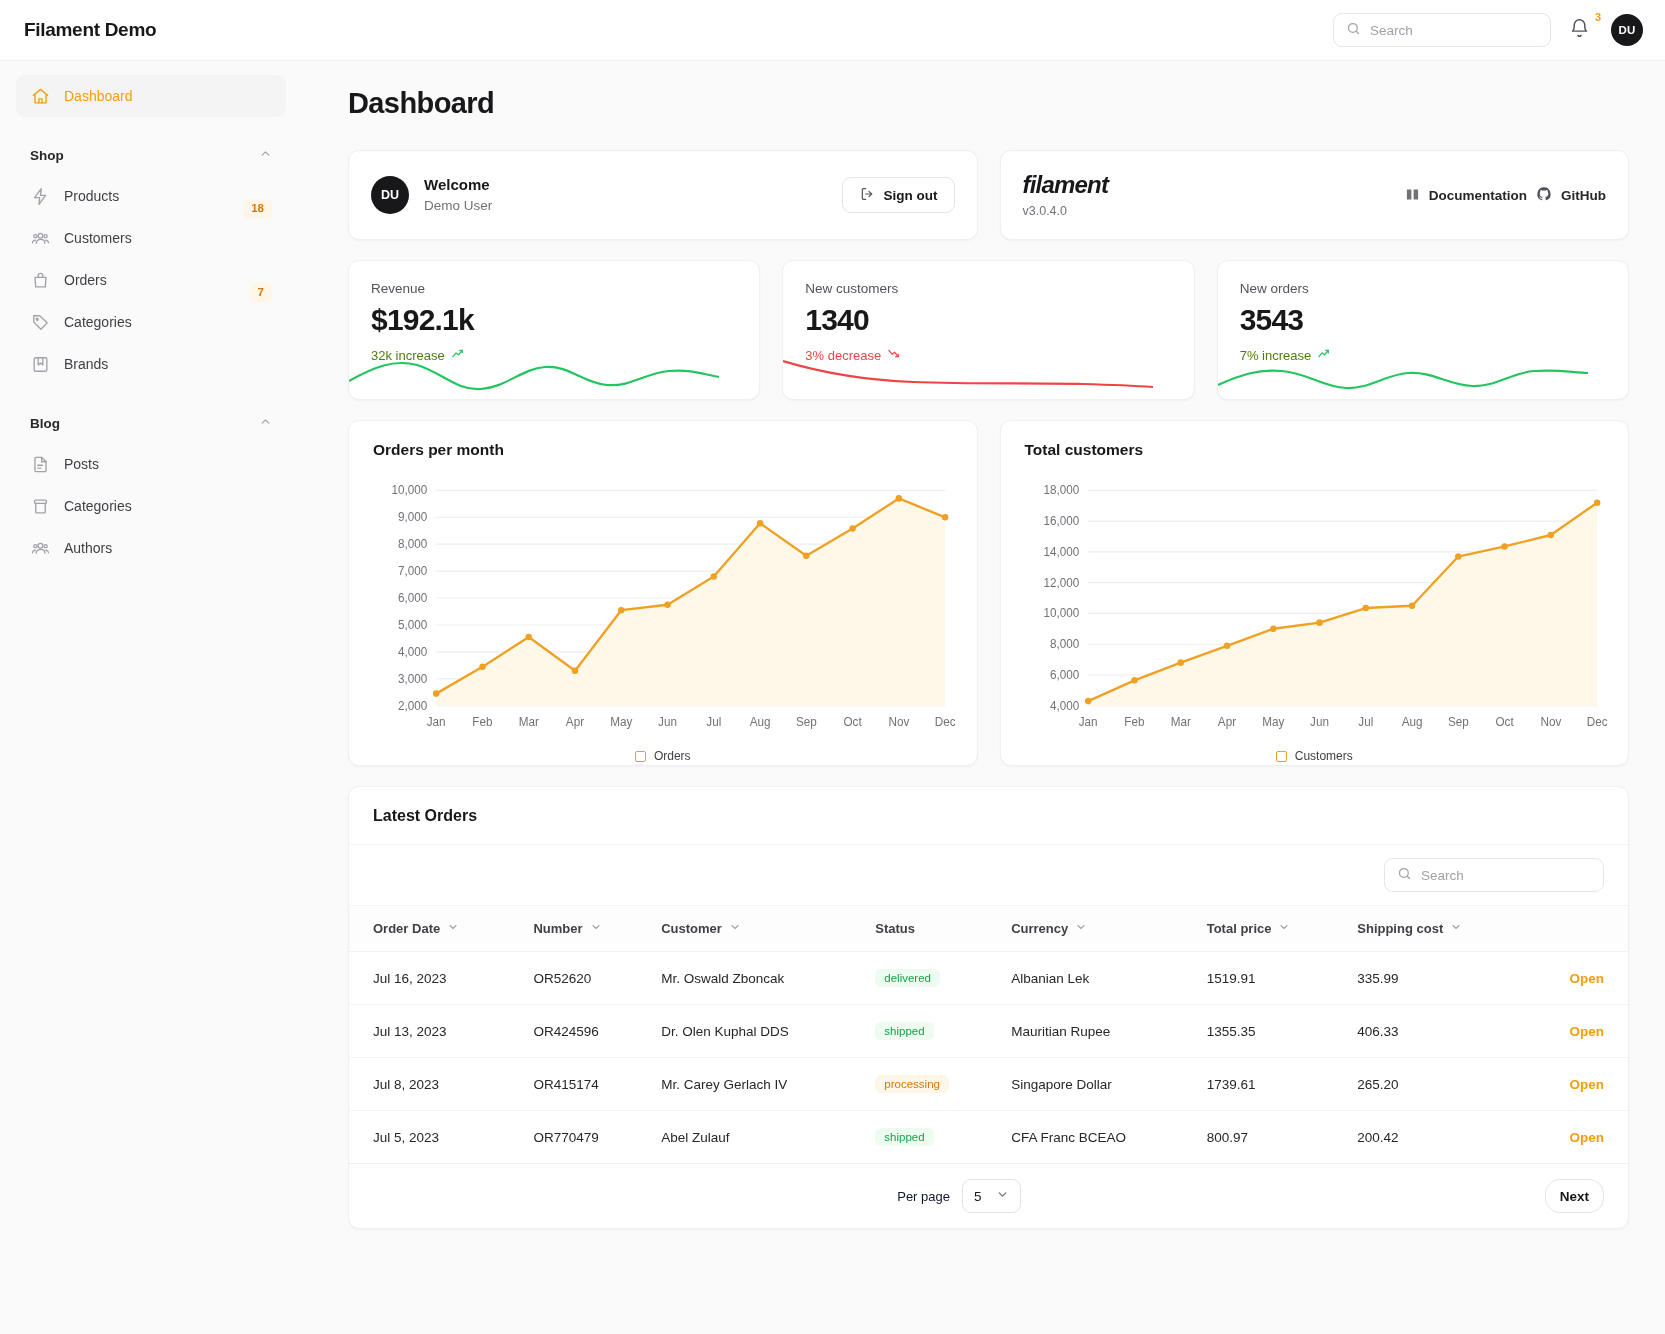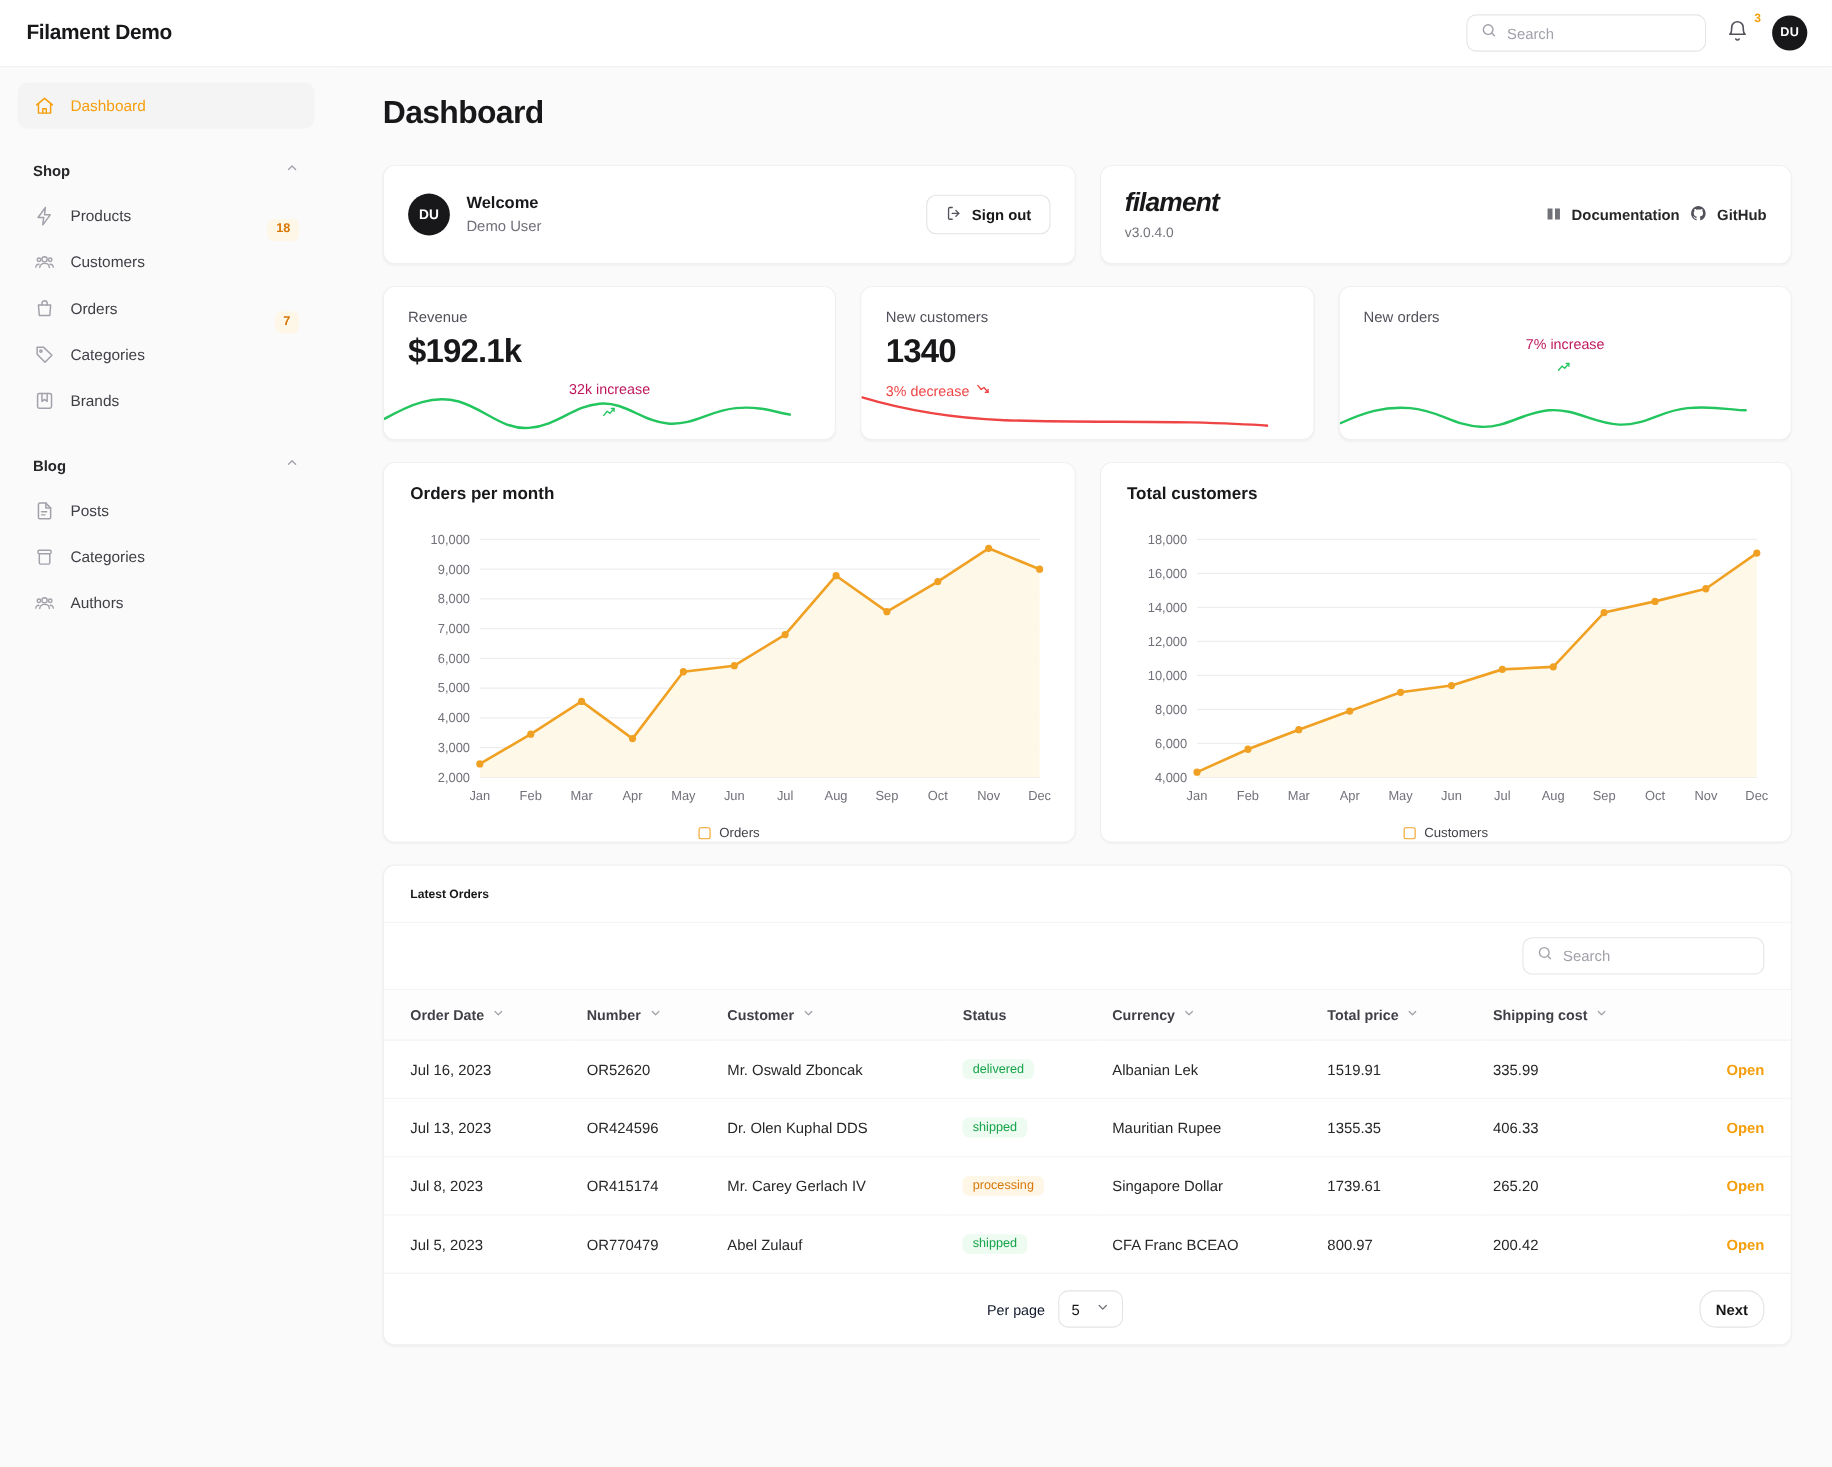--- a/index.html
+++ b/index.html
@@ -98,34 +98,34 @@
   .fila-links { margin-left: auto; display: flex; flex-direction: row; align-items: flex-end; gap: 9px; }
   .fila-link { display: flex; align-items: center; gap: 9px; font-size: 13.5px; font-weight: 600; color: #27272a; cursor: pointer; }
 
   
   .stat { flex: 1; background: #fff; border: 1px solid #f0f0f1; border-radius: 11px;
           box-shadow: 0 1px 2px rgba(0,0,0,0.04); height: 140px; position: relative; overflow: hidden; }
   .stat-inner { padding: 20px 22px 0 22px; }
   .stat-label { font-size: 13.5px; color: #52525b; }
   .stat-value { font-size: 30px; font-weight: 700; letter-spacing: -0.8px; margin-top: 7px; color: #18181b; }
   .stat-delta { font-size: 13px; margin-top: 9px; display: flex; align-items: center; gap: 6px; }
-  .up { color: #be185d; flex-direction: column; } .down { color: #ef4444; }
+  .up { color: #4d7c0f; } .down { color: #ef4444; }
   .spark { position: absolute; left: 0; right: 0; bottom: 0; height: 48px; }
 
   
   .chart-card { flex: 1; height: 346px; display: flex; flex-direction: column; }
   .chart-head { padding: 20px 24px; font-size: 15.5px; font-weight: 700; color: #18181b; }
   .chart-body { flex: 1; padding: 0 18px 14px 18px; position: relative; }
   .chart-legend { display: flex; align-items: center; justify-content: center; gap: 8px; padding-bottom: 14px; }
   .legend-sq { width: 11px; height: 11px; border: 1.6px solid #f0a022; border-radius: 2px; }
   .legend-txt { font-size: 12px; color: #3f3f46; }
 
   
   .table-card { margin-top: 20px; }
-  .table-title { padding: 20px 24px 19px 24px; font-size: 11px; font-weight: 700; border-bottom: 1px solid #f4f4f5; }
+  .table-title { padding: 20px 24px 19px 24px; font-size: 16px; font-weight: 700; border-bottom: 1px solid #f4f4f5; }
   .table-toolbar { padding: 13px 24px; display: flex; justify-content: flex-end; border-bottom: 1px solid #f4f4f5; }
   .tbl-search {
     width: 220px; height: 34px; border: 1px solid #e5e5e6; border-radius: 9px;
     display: flex; align-items: center; gap: 9px; padding: 0 12px; background: #fff;
   }
   .tbl-search input { border: 0; outline: 0; font-size: 13.5px; font-family: inherit; width: 100%; background: transparent; color: #3f3f46; }
   .tbl-search input::placeholder { color: #a1a1aa; }
   table { width: 100%; border-collapse: collapse; }
   thead th {
     text-align: left; font-size: 13px; font-weight: 600; color: #3f3f46;
@@ -387,20 +387,21 @@
             </div>
           </div>
           <svg class="spark" viewBox="0 0 370 48" preserveAspectRatio="none">
             <path d="M0 10 C40 22, 80 29, 130 31 C185 33, 240 32, 300 33 C335 34, 355 35, 370 36" fill="none" stroke="#ef4444" stroke-width="2.2"></path>
           </svg>
         </div>
 
         <div class="stat">
           <div class="stat-inner">
             <div class="stat-label">New orders</div>
+            <div class="stat-value">3543</div>
             <div class="stat-delta up">
               <span>7% increase</span>
               <span>
                 <svg width="15" height="15" viewBox="0 0 24 24" fill="none" stroke="#22c55e" stroke-width="2" stroke-linecap="round" stroke-linejoin="round">
                     <path d="M3 17l5-6 4 3 6-7"></path>
                     <path d="M14 7h4v4"></path>
                   </svg>
               </span>
             </div>
           </div>

